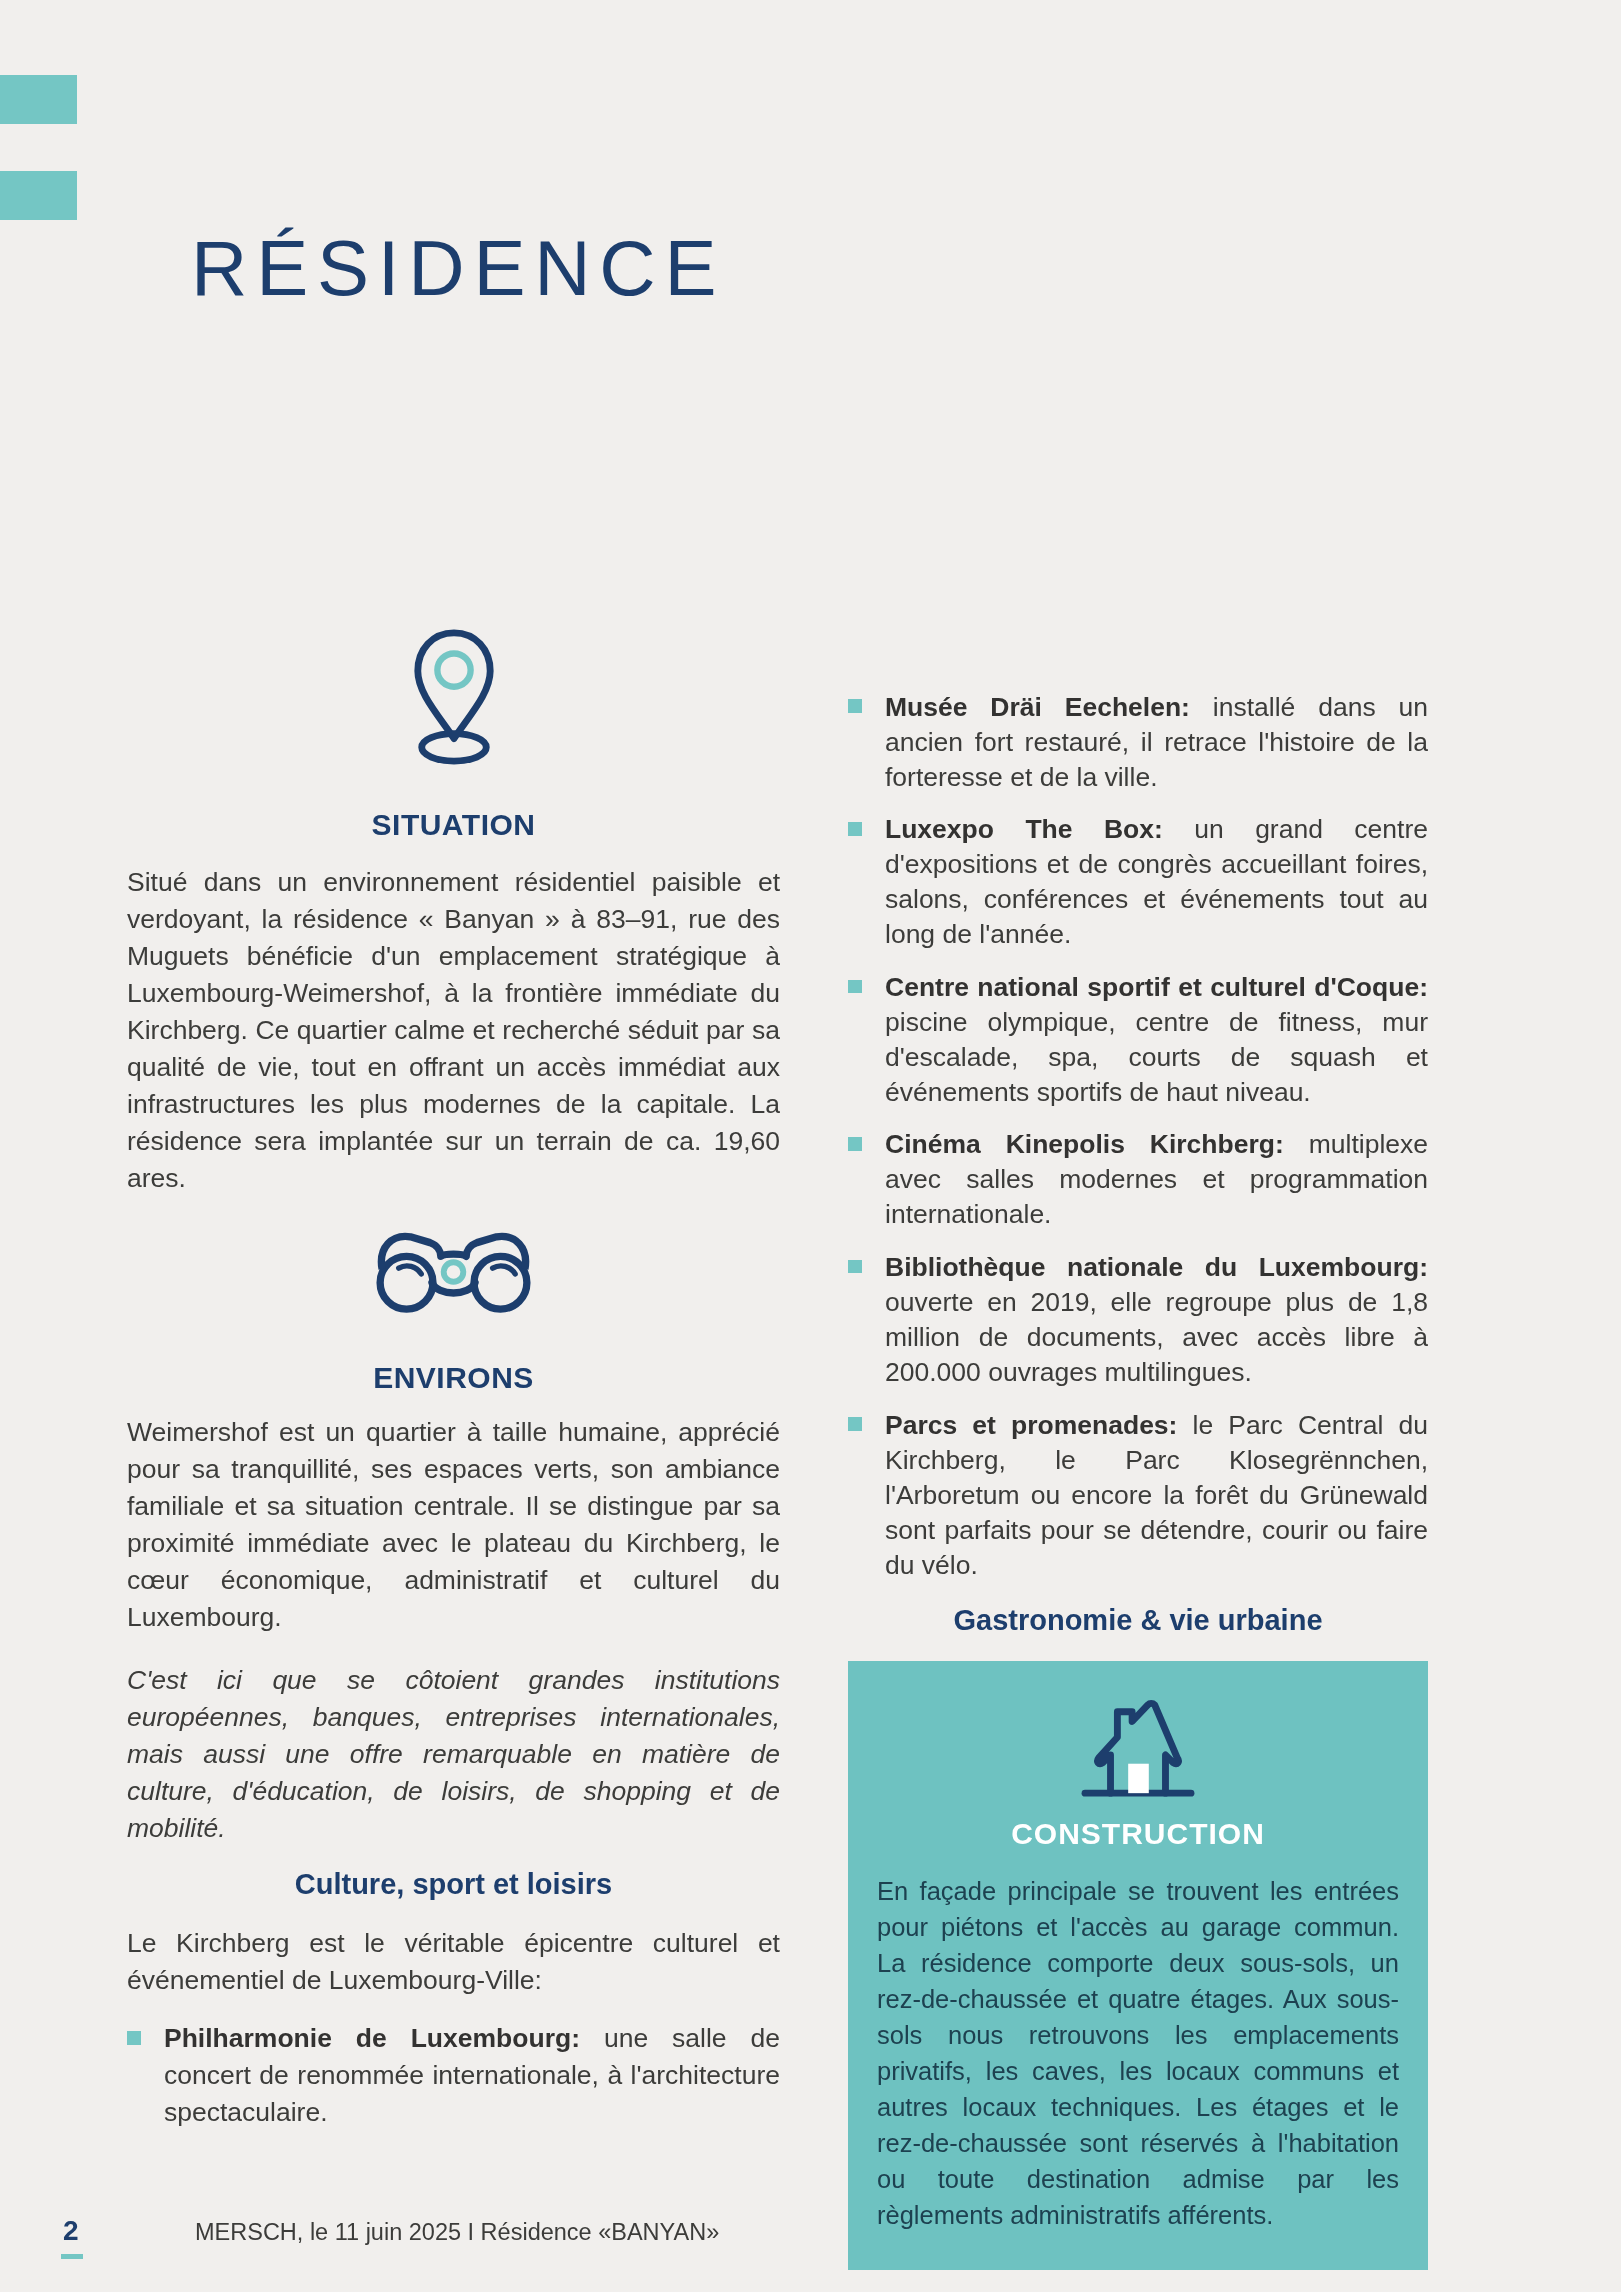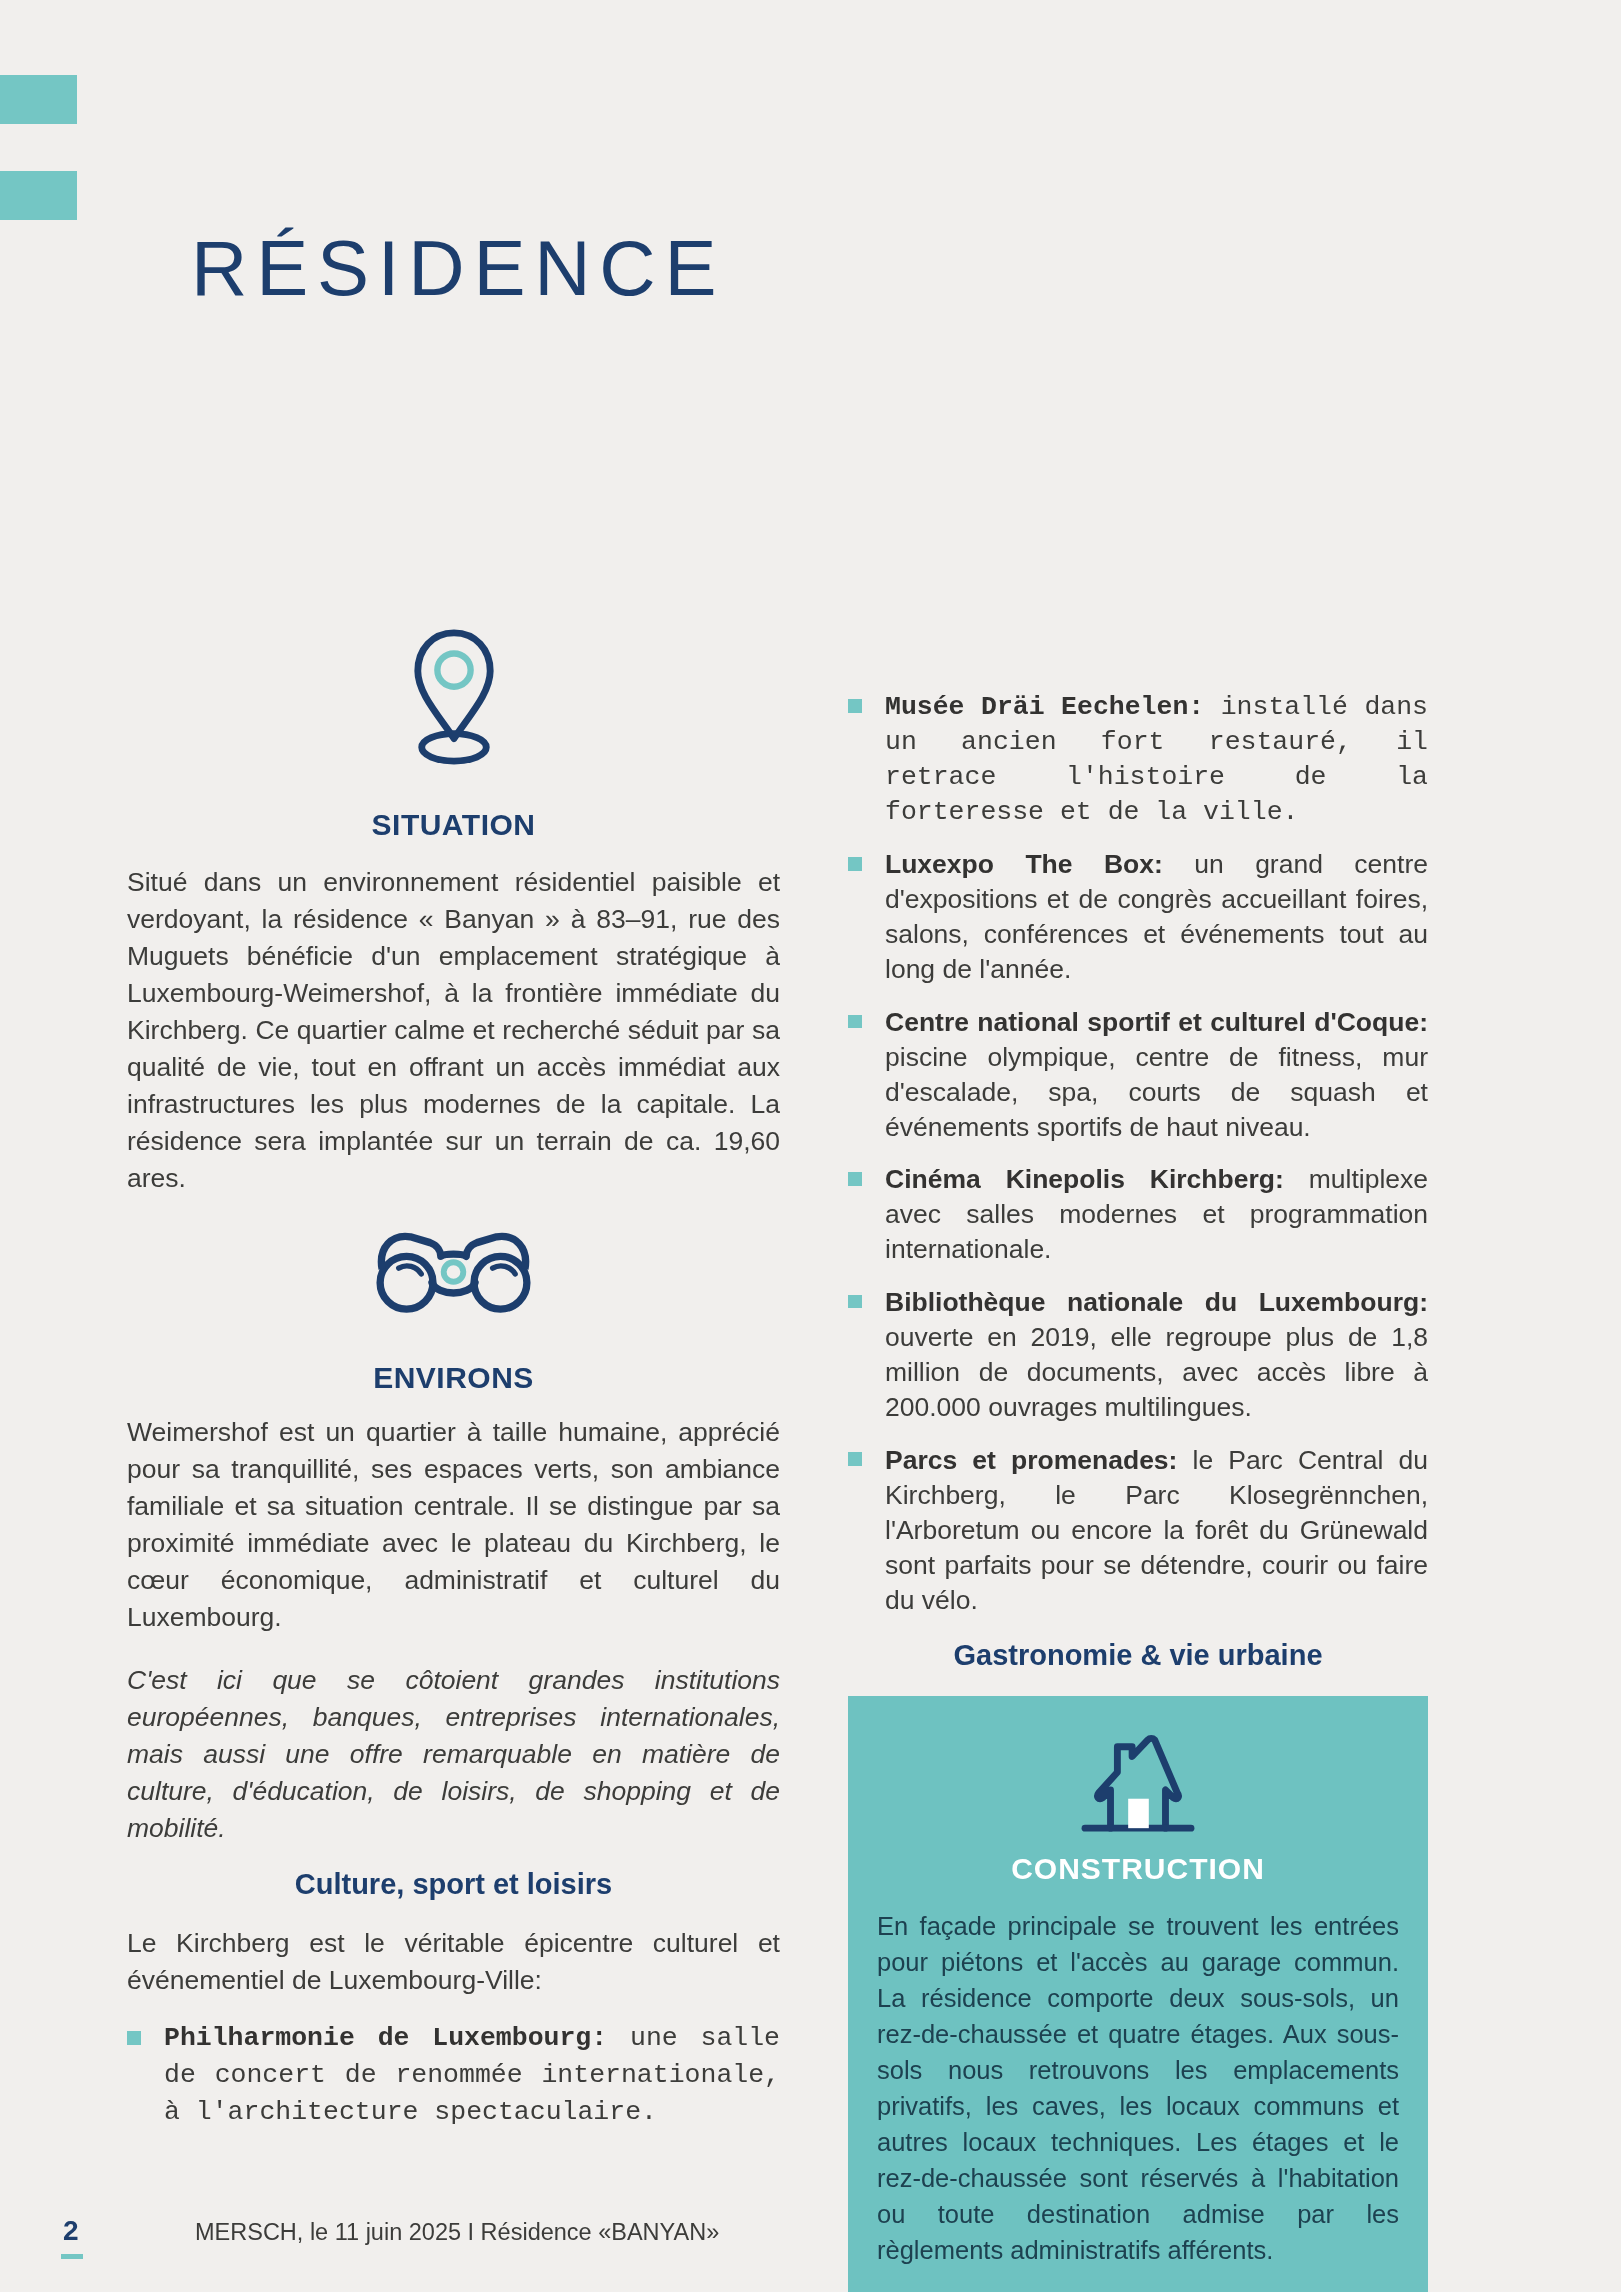--- a/index.html
+++ b/index.html
@@ -42,21 +42,21 @@
   }
   .sub-heading{
     color:var(--navy);font-weight:700;font-size:29px;text-align:center;
   }
   ul.bullets{list-style:none;}
   ul.bullets li{
     position:relative;padding-left:37px;
     font-size:26.5px;line-height:37px;text-align:justify;
     margin-top:21.6px;
   }
-  ul.bullets li:first-child{margin-top:0;font-family:Liberation Mono, monospace;}
+  ul.bullets li:first-child{margin-top:0;}
   ul.bullets li .sq{
     position:absolute;left:0;top:10.8px;width:13.7px;height:13.7px;background:var(--teal);
   }
   ul.bullets li b{color:#333231;font-weight:700;}
 
   .mt-sit-head{margin-top:42px;}
   .mt-sit-para{margin-top:21.6px;}
   .mt-binocs{margin-top:29px;}
   .mt-env-head{margin-top:45px;}
   .mt-env-para{margin-top:19.6px;}

